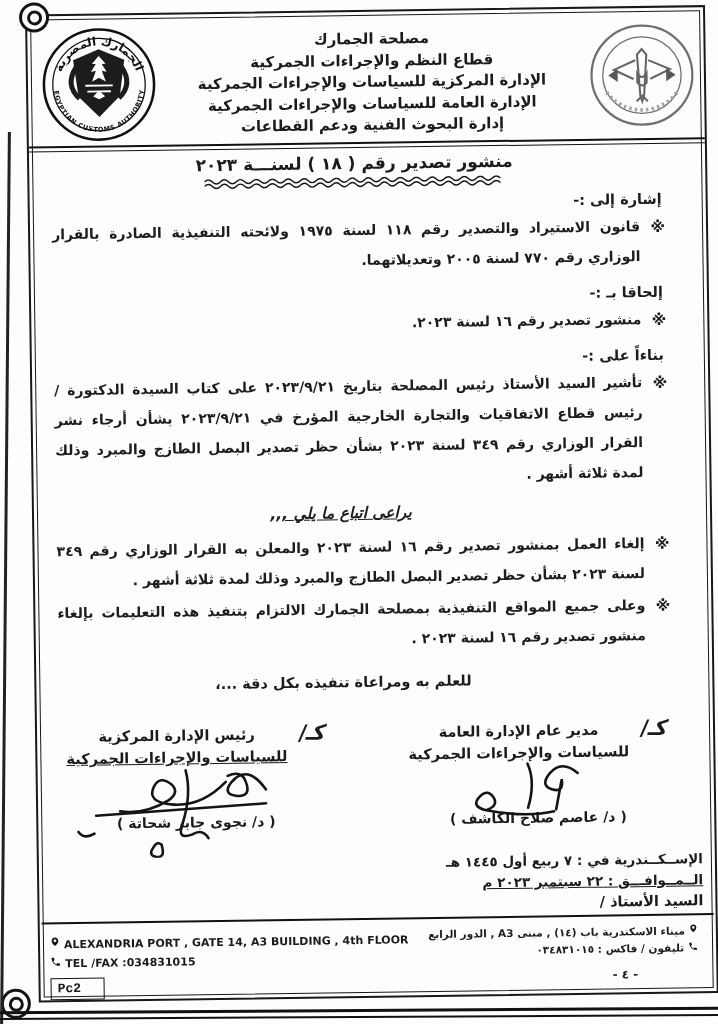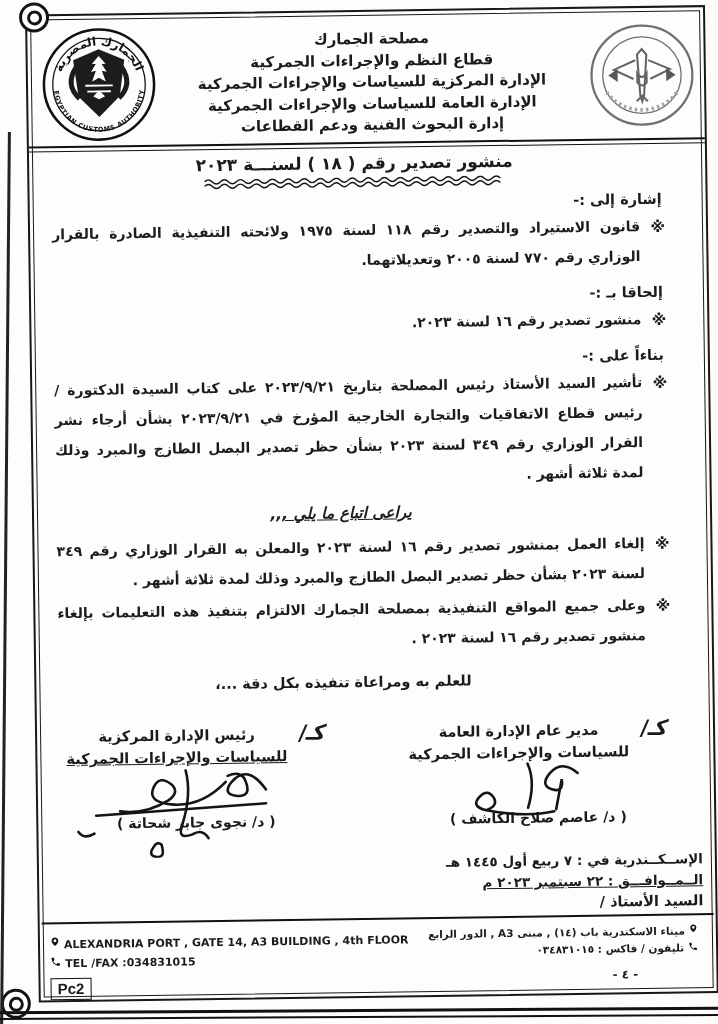--- a/index.html
+++ b/index.html
@@ -62,22 +62,22 @@
   
   .dates { position:absolute; top:853px; right:20px; width:330px; direction:rtl; text-align:right;
            font-weight:bold; font-size:13.5px; line-height:21px; }
   .dates .u { text-decoration:underline; }
   .dates .addressee { font-size:14.5px; }
 
   
   .ft-rule { position:absolute; top:918px; left:36px; right:10px; border-top:2.5px solid #111; }
   .footer-en { position:absolute; left:44px; top:931px; font-size:11px; font-weight:bold; line-height:19px; }
   .footer-en .row { display:flex; align-items:center; gap:4px; }
-  .pc-box { display:inline-block; margin-top:5px; border:1.5px solid #111; padding:0 6px 1px 6px;
-            font-size:15px; font-weight:bold; font-family:Liberation Sans, sans-serif; }
+  .pc-box { display:inline-block; margin-top:5px; border:1.5px solid #111; padding:0 23px 1px 6px;
+            font-size:13px; font-weight:bold; font-family:Liberation Mono, monospace; }
   .footer-ar { position:absolute; right:26px; top:927px; width:300px; direction:rtl; text-align:right;
                font-size:10.5px; font-weight:bold; line-height:17px; }
   .footer-ar .row { display:flex; align-items:center; gap:4px; justify-content:flex-start; }
   .pgnum { margin-top:9px; width:90px; margin-right:28px; text-align:center; font-size:12px; }
   .icon { flex:0 0 auto; display:inline-block; }
 </style>
 </head>
 <body>
 
 <div class="screen">

